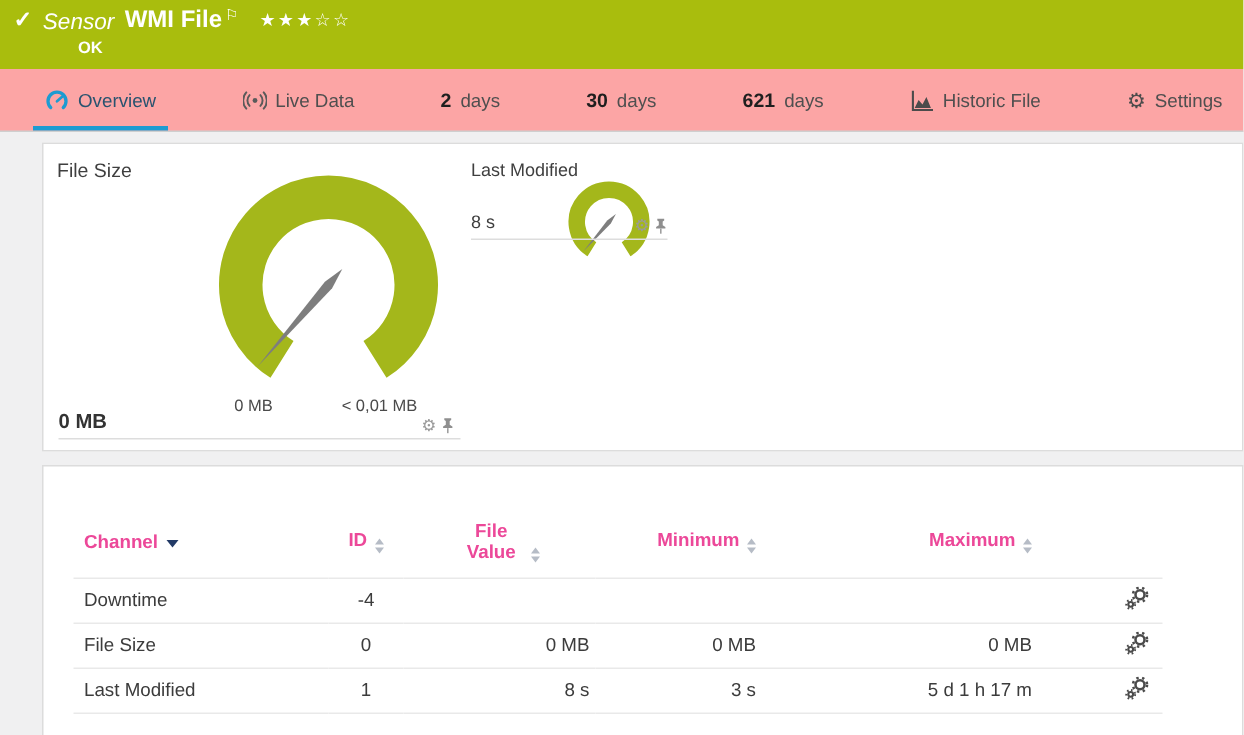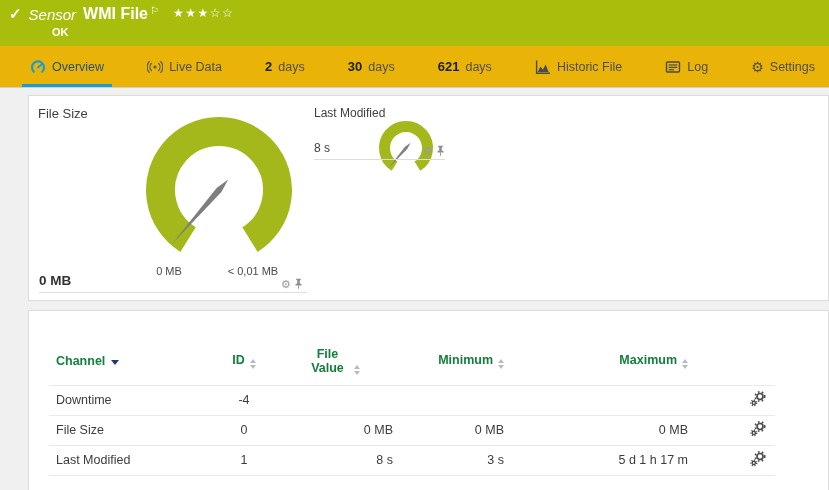--- a/index.html
+++ b/index.html
@@ -10,21 +10,21 @@
   .topbar { height:46px; background:#a9bd0d; color:#fff; position:relative; }
   .title-row { display:flex; align-items:center; padding:5px 0 0 9px; }
   .check { font-size:15px; font-weight:bold; line-height:18px; }
   .kind { font-style:italic; font-size:15px; margin-left:7px; }
   .sensor-title { font-size:16px; font-weight:bold; margin-left:7px; }
   .flag { font-size:10px; margin:-8px 0 0 2px; }
   .stars { font-size:12px; letter-spacing:1.5px; margin-left:14px; margin-top:-2px; }
   .status { position:absolute; left:32px; top:26px; font-size:11px; font-weight:bold;margin-left:20px; }
 
   
-  .tabbar { height:42px; background:#eab308; border-bottom:1px solid #cfcfcf;
+  .tabbar { height:42px; background:#fca5a5; border-bottom:1px solid #cfcfcf;
     display:flex; align-items:stretch; justify-content:space-between;
     padding:0 6px 0 22px; }
   .tab { display:flex; align-items:center; gap:6px; font-size:12.5px; color:#4f4f4f;
     position:relative; padding:0 8px; cursor:pointer; white-space:nowrap; }
   .tab .num { font-weight:bold; color:#1f1f1f; font-size:13px; }
   .tab.active { color:#29536f; }
   .tab.active::after { content:""; position:absolute; left:0; right:0; bottom:0;
     height:3px; background:#1d9bd1; }
   .ticon { width:16px; height:16px; display:inline-block; }
   .gear-glyph { font-size:14px; color:#4b4b4b; line-height:16px; }
@@ -50,21 +50,21 @@
   .rule-big { left:10px; top:196px; width:268px; }
   .rule-small { left:285px; top:63px; width:131px; }
   .gauge-tools { position:absolute; display:flex; align-items:flex-end; gap:3px; color:#9a9a9a; }
   .tools-big { left:252px; top:182px; }
   .tools-small { left:394px; top:49px; }
   .gauge-tools .g { font-size:11px; line-height:12px; }
 
   
   table { border-collapse:collapse; margin:26px 0 0 20px; width:726px;
     font-size:12.5px; color:#3c3c3c; table-layout:fixed; }
-  th { font-weight:bold; color:#15803d; font-size:12.5px; vertical-align:middle;
+  th { font-weight:bold; color:#ec4899; font-size:12.5px; vertical-align:middle;
     height:48px; padding:0 4px; }
   td { height:30px; padding:0 4px; border-top:1px solid #e9e9e9;margin-top:24px; }
   tr.last td { border-bottom:1px solid #e9e9e9; }
   .col-ch { width:170px; text-align:left; padding-left:7px; }
   .col-id { width:50px; text-align:center; }
   .col-lv { width:128px; text-align:right; }
   th.col-lv { text-align:center; }
   .col-min { width:111px; text-align:right; }
   .col-max { width:184px; text-align:right; }
   .col-act { width:83px; text-align:right; padding-right:9px; }
@@ -124,29 +124,20 @@
     <span>days</span>
   </div>
   <div class="tab">
     <svg class="ticon" viewBox="0 0 16 16">
       <path d="M1.6,1.5 V14.3 H15" fill="none" stroke="#4b4b4b" stroke-width="1.4"></path>
       <path d="M2.8,13 L5.4,7.6 L8,10.6 L10.6,5.6 L13.6,13 Z" fill="#4b4b4b"></path>
     </svg>
     <span>Historic File</span>
   </div>
   <div class="tab">
-    <svg class="ticon" viewBox="0 0 16 16">
-      <rect x="1.5" y="3" width="13" height="10" rx="1" fill="none" stroke="#4b4b4b" stroke-width="1.4"></rect>
-      <line x1="3.6" y1="6" x2="12.4" y2="6" stroke="#4b4b4b" stroke-width="1.2"></line>
-      <line x1="3.6" y1="8.4" x2="12.4" y2="8.4" stroke="#4b4b4b" stroke-width="1.2"></line>
-      <line x1="3.6" y1="10.8" x2="9" y2="10.8" stroke="#4b4b4b" stroke-width="1.2"></line>
-    </svg>
-    <span>Log</span>
-  </div>
-  <div class="tab">
     <span class="gear-glyph">⚙</span>
     <span>Settings</span>
   </div>
 </nav>
 
 <main class="content">
 
   <section class="card gauges">
 
     <div class="gauge-label lbl-filesize">File Size</div>

